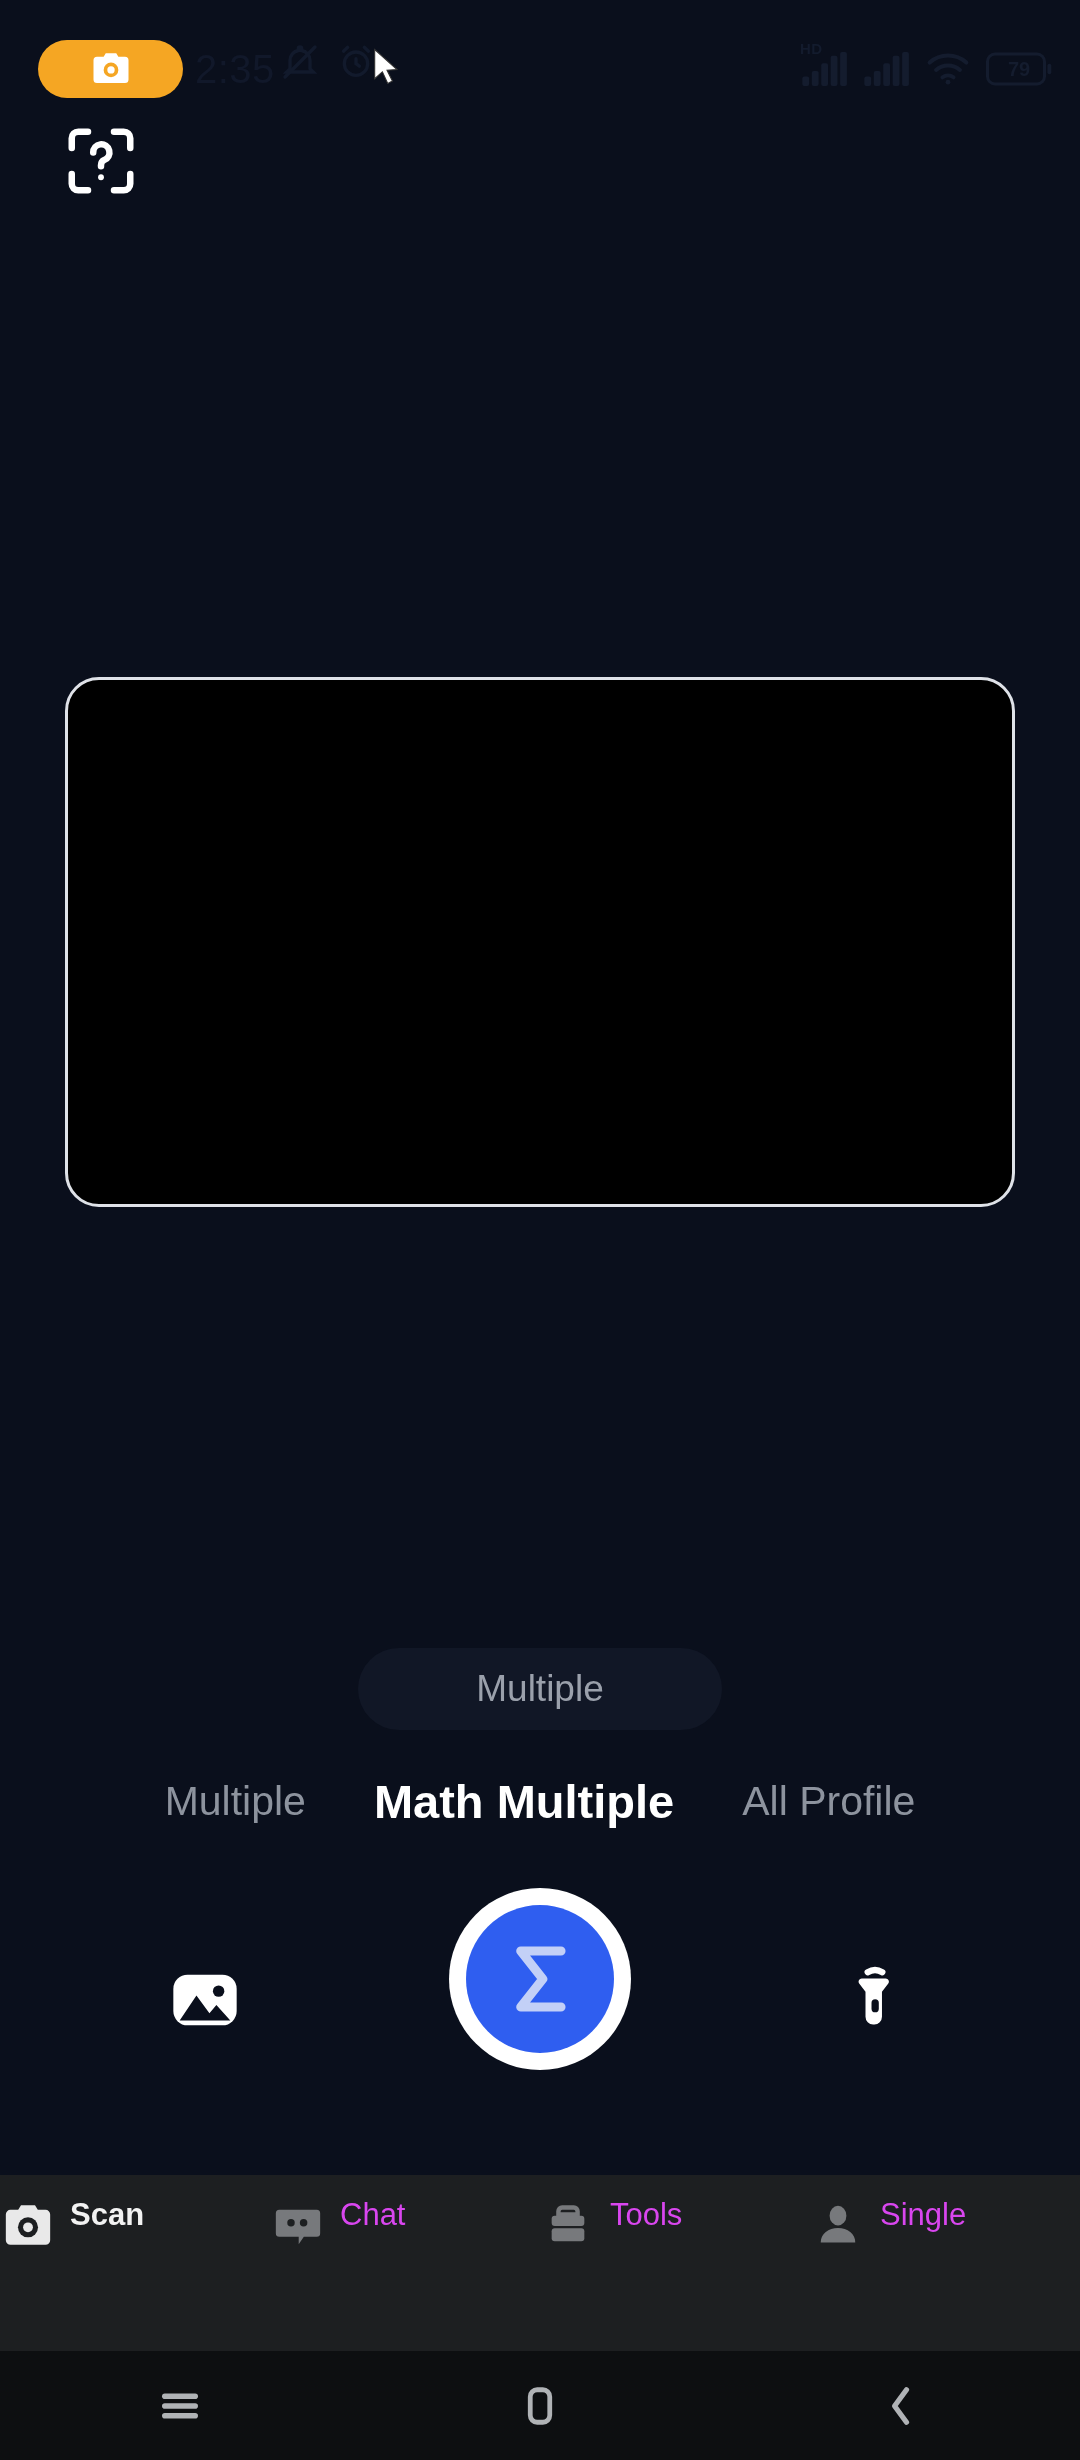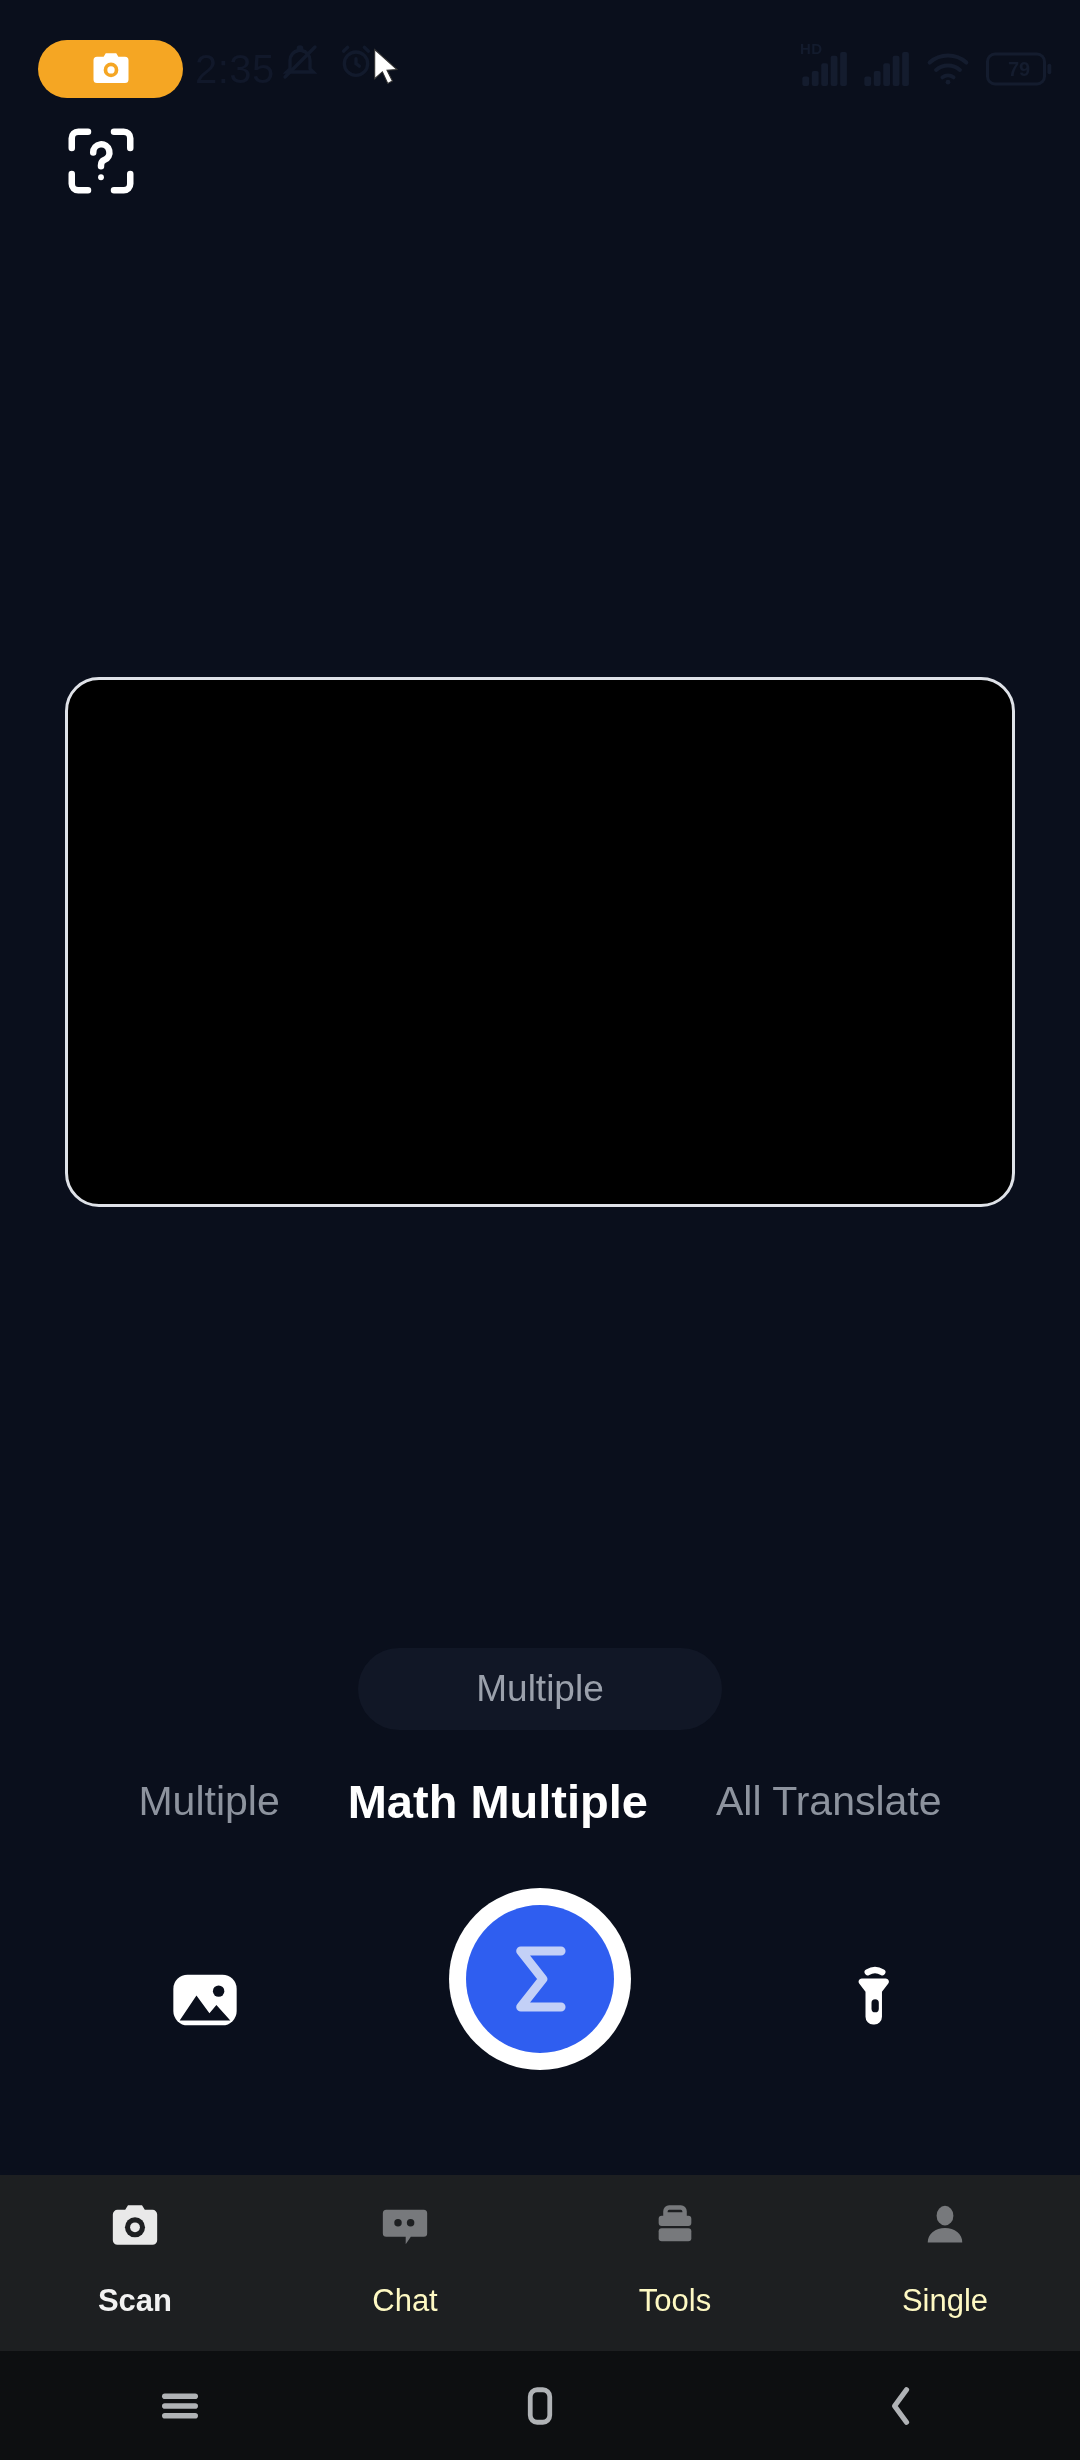--- a/index.html
+++ b/index.html
@@ -167,28 +167,28 @@
     position:absolute;
     left:0; top:2175px;
     width:1080px; height:176px;
     background:#1d1f21;
     display:flex; align-items:flex-start;
     z-index:30;
   }
   .nav-item {
     flex:1;
     padding-top:22px;
-    display:flex; flex-direction:column;
-    align-items:center; gap:30px;
+    display:flex; flex-direction:row;
+    gap:14px;
     cursor:pointer;
   }
   .nav-item svg { display:block; }
   .nav-label {
     font-size:31px;
-    color:#fef9c3;
+    color:#d946ef;
   }
   .nav-item.active .nav-label {
     color:#f2f2f2;
     font-weight:700;
   }
 
   
   #sys-nav {
     position:absolute;
     left:0; top:2351px;
@@ -299,21 +299,21 @@
 
   <div id="viewfinder"></div>
 
   <div id="mode-toggle">
     <div class="toggle-opt">Multiple</div>
   </div>
 
   <div id="mode-row">
     <div class="mode-item">Multiple</div>
     <div class="mode-item active">Math Multiple</div>
-    <div class="mode-item">All Translate</div>
+    <div class="mode-item">All Profile</div>
   </div>
 
   <div id="capture-row">
 
     <div class="side-btn" id="gallery-btn">
       <span>
         <svg width="76" height="76" viewBox="0 0 24 24">
           <rect x="2" y="4" width="20" height="16" rx="4.5" fill="#ffffff"></rect>
           <circle cx="16.3" cy="9.2" r="1.8" fill="#0a0f1c"></circle>
           <path d="M4 18.5 L9.3 10.6 L13.4 16.2 L15.6 13.6 L20 18.5 Z" fill="#0a0f1c"></path>

